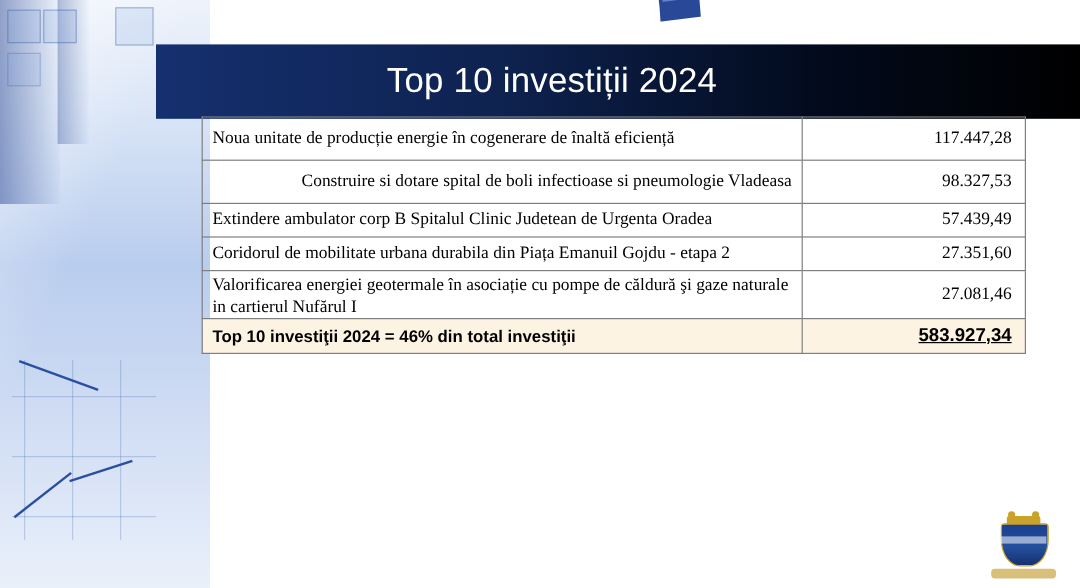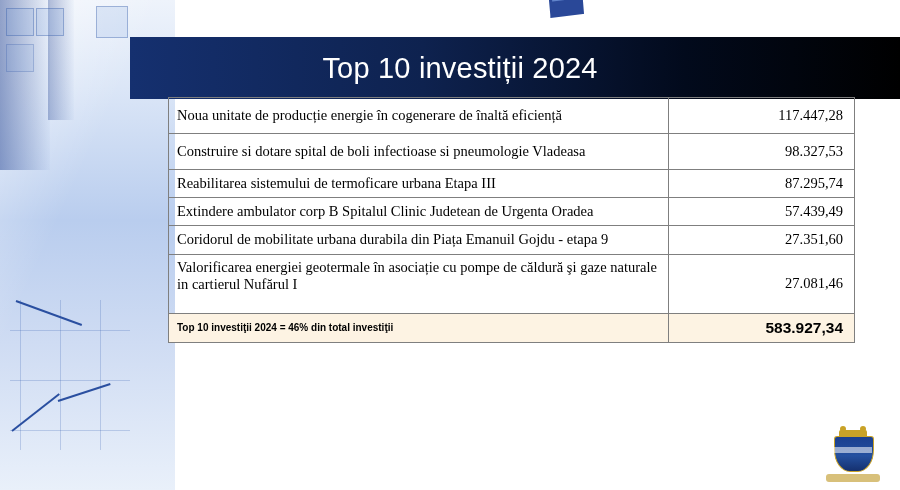--- a/index.html
+++ b/index.html
@@ -129,33 +129,35 @@
     padding-right: 11px;
     white-space: nowrap;
   }
   table.invest tr.first td {
     padding-top: 9px;
     padding-bottom: 9px;
   }
   table.invest tr.second td {
     padding-top: 9px;
     padding-bottom: 9px;
+    text-align: right;
   }
   table.invest tr.total td {
     background: #fdf3e3;
     font-weight: bold;
     font-family: "Liberation Sans", sans-serif;
-    font-size: 10px;
+    font-size: 14px;
   }
   table.invest tr.total td.value {
     font-size: 15.5px;
+    text-decoration: underline;
   }
   table.invest tr.twoline td.label {
     padding-top: 4px;
-    padding-bottom: 20px;
+    padding-bottom: 0;
   }
 
   
   .crest {
     position: absolute;
     right: 16px;
     bottom: 8px;
     width: 62px;
     height: 52px;
   }
@@ -240,29 +242,25 @@
       <tbody>
         <tr class="first">
           <td class="label">Noua unitate de producție energie în cogenerare de înaltă eficiență</td>
           <td class="value">117.447,28</td>
         </tr>
         <tr class="second">
           <td class="label">Construire si dotare spital de boli infectioase si pneumologie Vladeasa</td>
           <td class="value">98.327,53</td>
         </tr>
         <tr>
-          <td class="label">Reabilitarea sistemului de termoficare urbana Etapa III</td>
-          <td class="value">87.295,74</td>
-        </tr>
-        <tr>
           <td class="label">Extindere ambulator corp B Spitalul Clinic Judetean de Urgenta Oradea</td>
           <td class="value">57.439,49</td>
         </tr>
         <tr>
-          <td class="label">Coridorul de mobilitate urbana durabila din Piața Emanuil Gojdu - etapa 9</td>
+          <td class="label">Coridorul de mobilitate urbana durabila din Piața Emanuil Gojdu - etapa 2</td>
           <td class="value">27.351,60</td>
         </tr>
         <tr class="twoline">
           <td class="label">Valorificarea energiei geotermale în asociație cu pompe de căldură şi gaze naturale in cartierul Nufărul I</td>
           <td class="value">27.081,46</td>
         </tr>
         <tr class="total">
           <td class="label">Top 10 investiţii 2024 = 46% din total investiţii</td>
           <td class="value">583.927,34</td>
         </tr>

